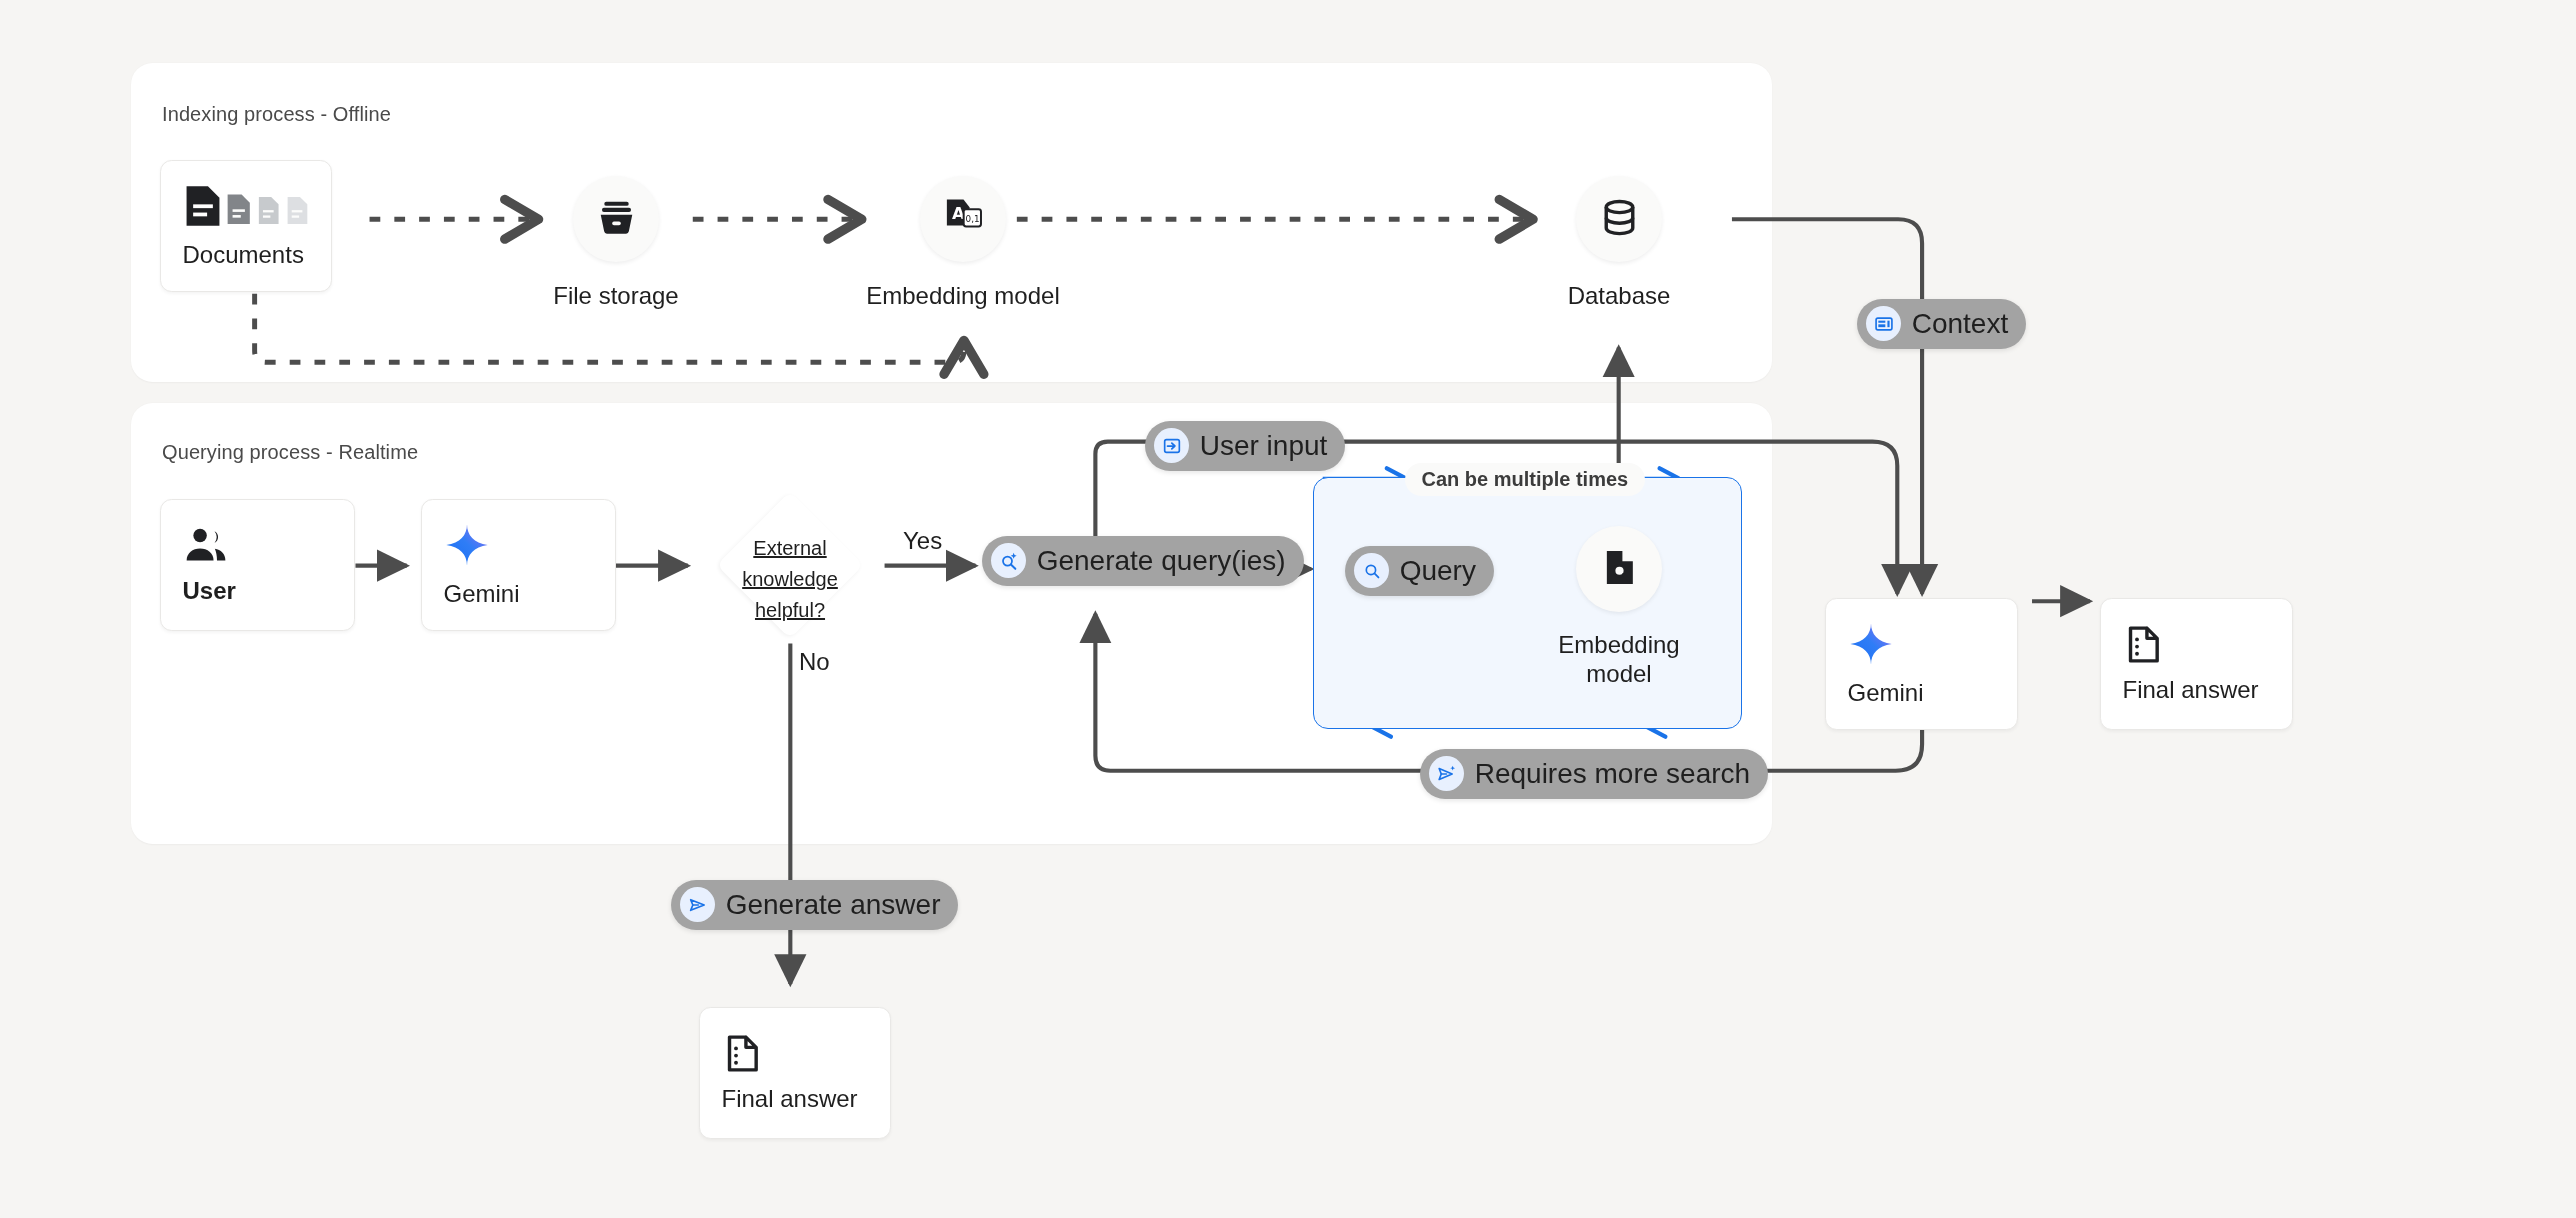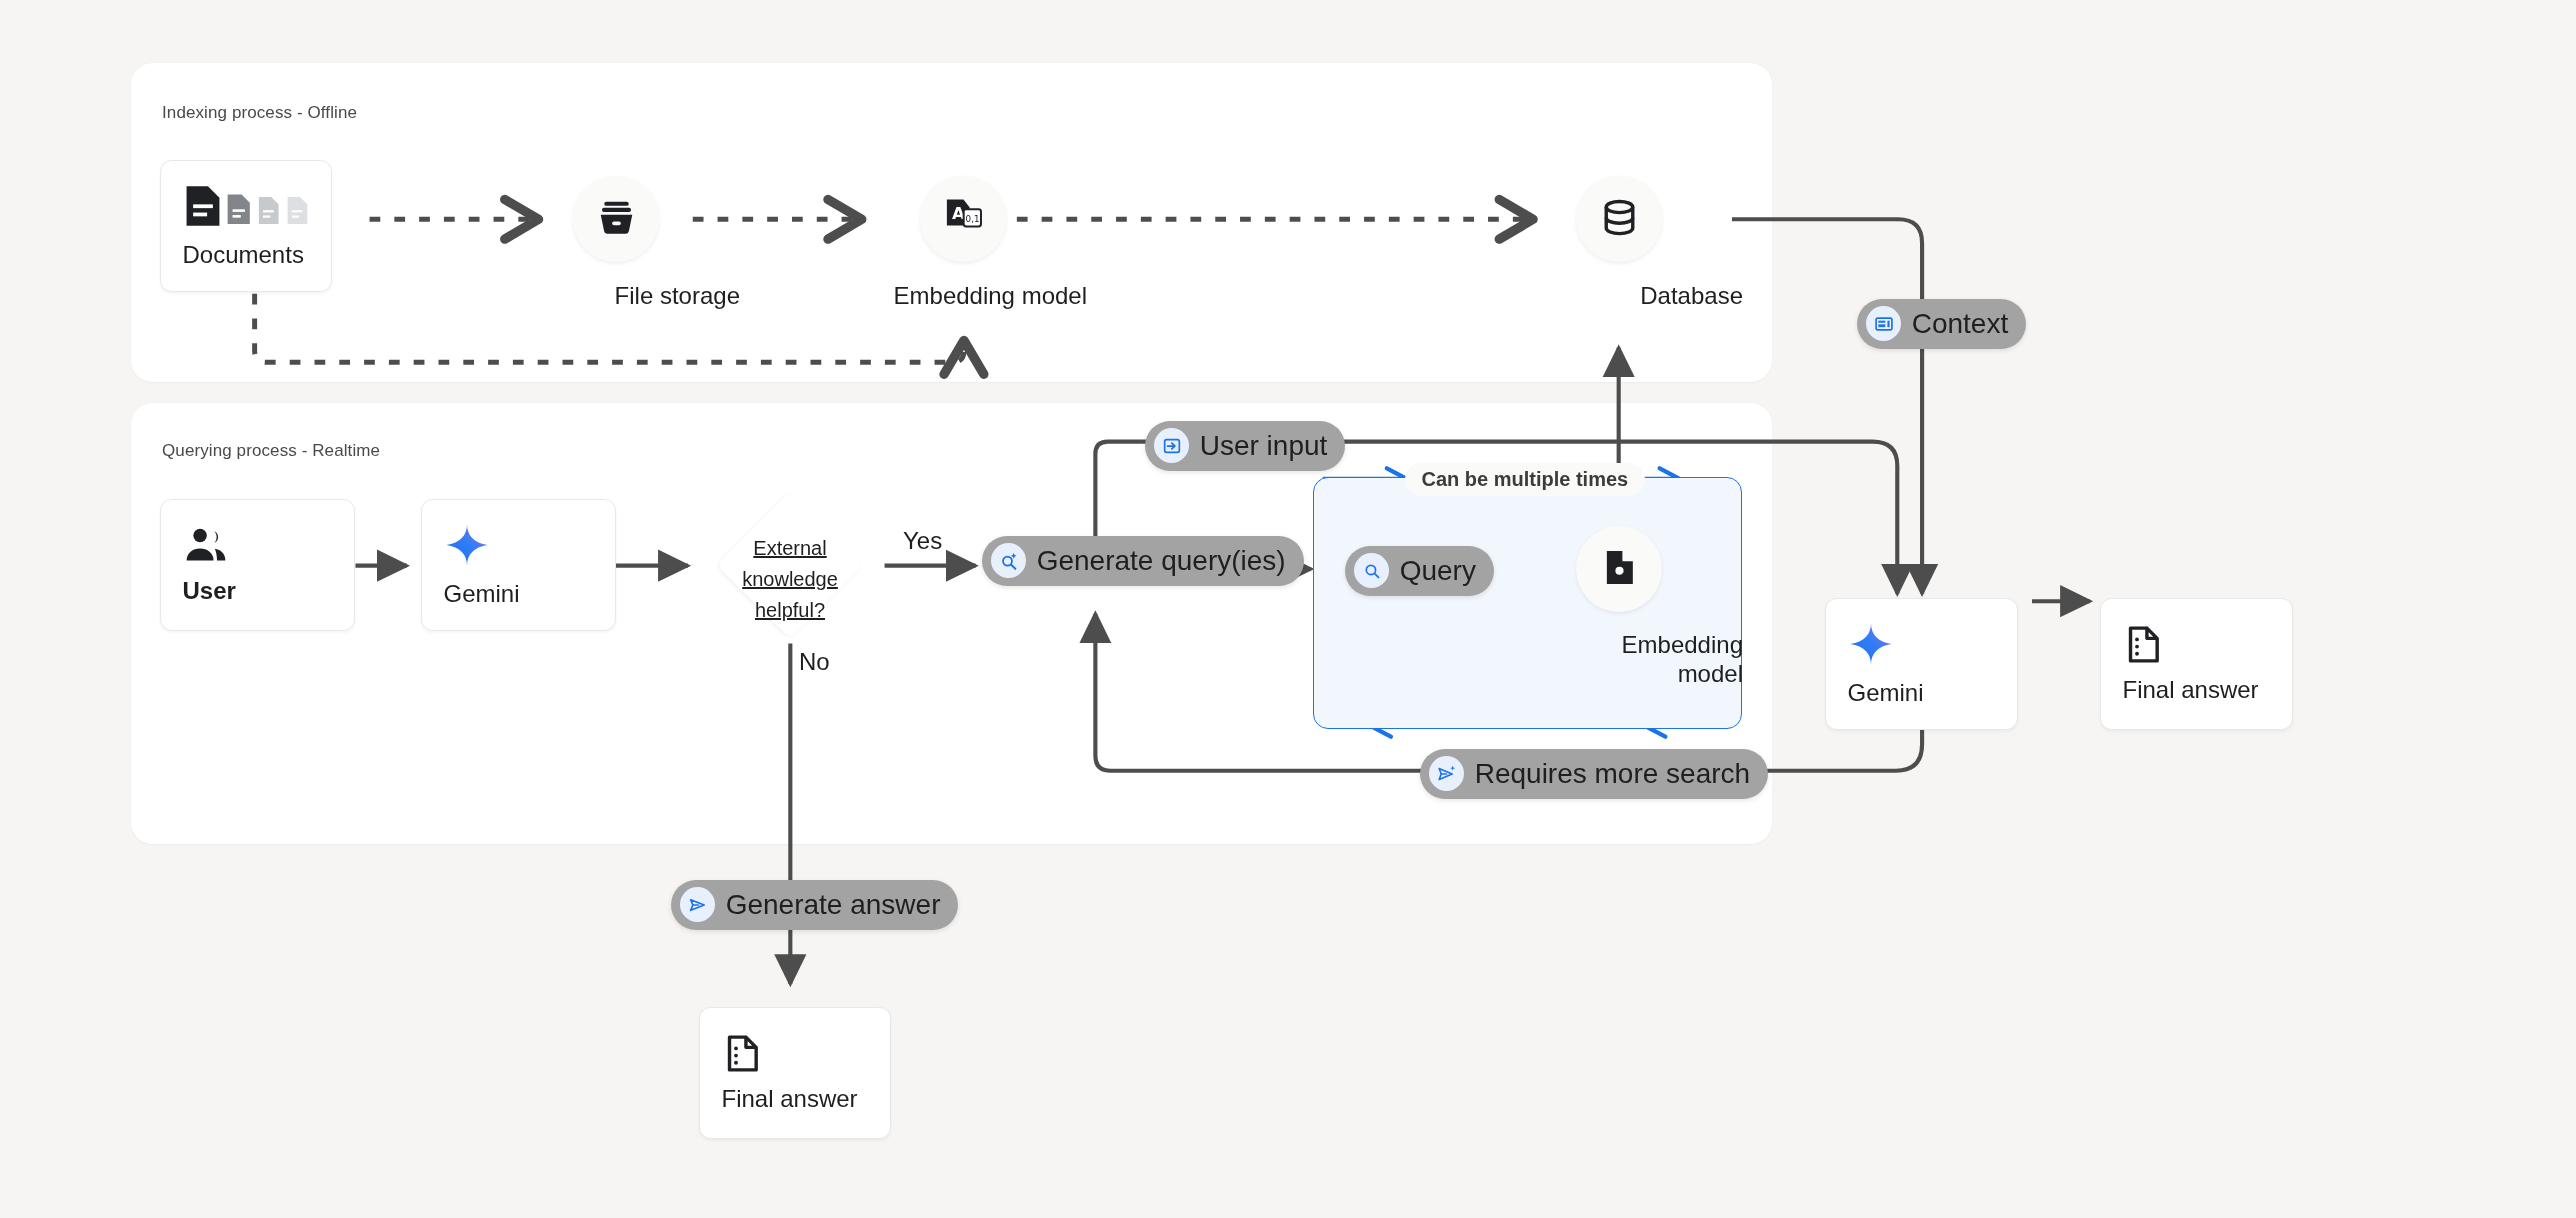--- a/index.html
+++ b/index.html
@@ -12,21 +12,21 @@
   #stage{position:relative;width:2576px;height:1219px;}
 
   .panel{
     position:absolute;background:#ffffff;border-radius:21.5px;
     box-shadow:0 0.8px 1.7px rgba(0,0,0,.04);
   }
   #panel-indexing{left:131px;top:63px;width:1641px;height:319px;}
   #panel-querying{left:131px;top:403px;width:1641px;height:441px;}
 
   .panel-title{
-    position:absolute;font-size:17px;color:#4a4a4a;
+    position:absolute;font-size:20px;color:#4a4a4a;
     letter-spacing:0.1px;white-space:nowrap;
   }
   #title-indexing{left:162px;top:103px;}
   #title-querying{left:162px;top:441px;}
 
   
   .card{
     position:absolute;background:#fff;border:0.8px solid #e9e8e6;
     border-radius:11.6px;box-shadow:0 1.7px 3.3px rgba(0,0,0,.045);
     display:flex;flex-direction:column;justify-content:center;
@@ -36,21 +36,21 @@
   .card .node-icon{margin-bottom:8.3px;}
 
   
   .circ{
     position:absolute;width:86px;height:86px;border-radius:50%;
     background:#fafaf9;box-shadow:0 1.7px 4.1px rgba(0,0,0,.07);
     display:flex;align-items:center;justify-content:center;
   }
   .circ-label{
     position:absolute;font-size:24px;color:#1f1f1f;
-    text-align:right;white-space:pre-line;line-height:1.22;
+    text-align:center;white-space:pre-line;line-height:1.22;
   }
 
   
   .pill{
     position:absolute;background:#a3a3a3;border-radius:826px;
     box-shadow:0 1.7px 5px rgba(0,0,0,.10);
     display:flex;align-items:center;gap:10.7px;
     padding:7.4px 18px 7.4px 9px;white-space:nowrap;
     font-size:28px;color:#1f1f1f;box-sizing:border-box;
   }

